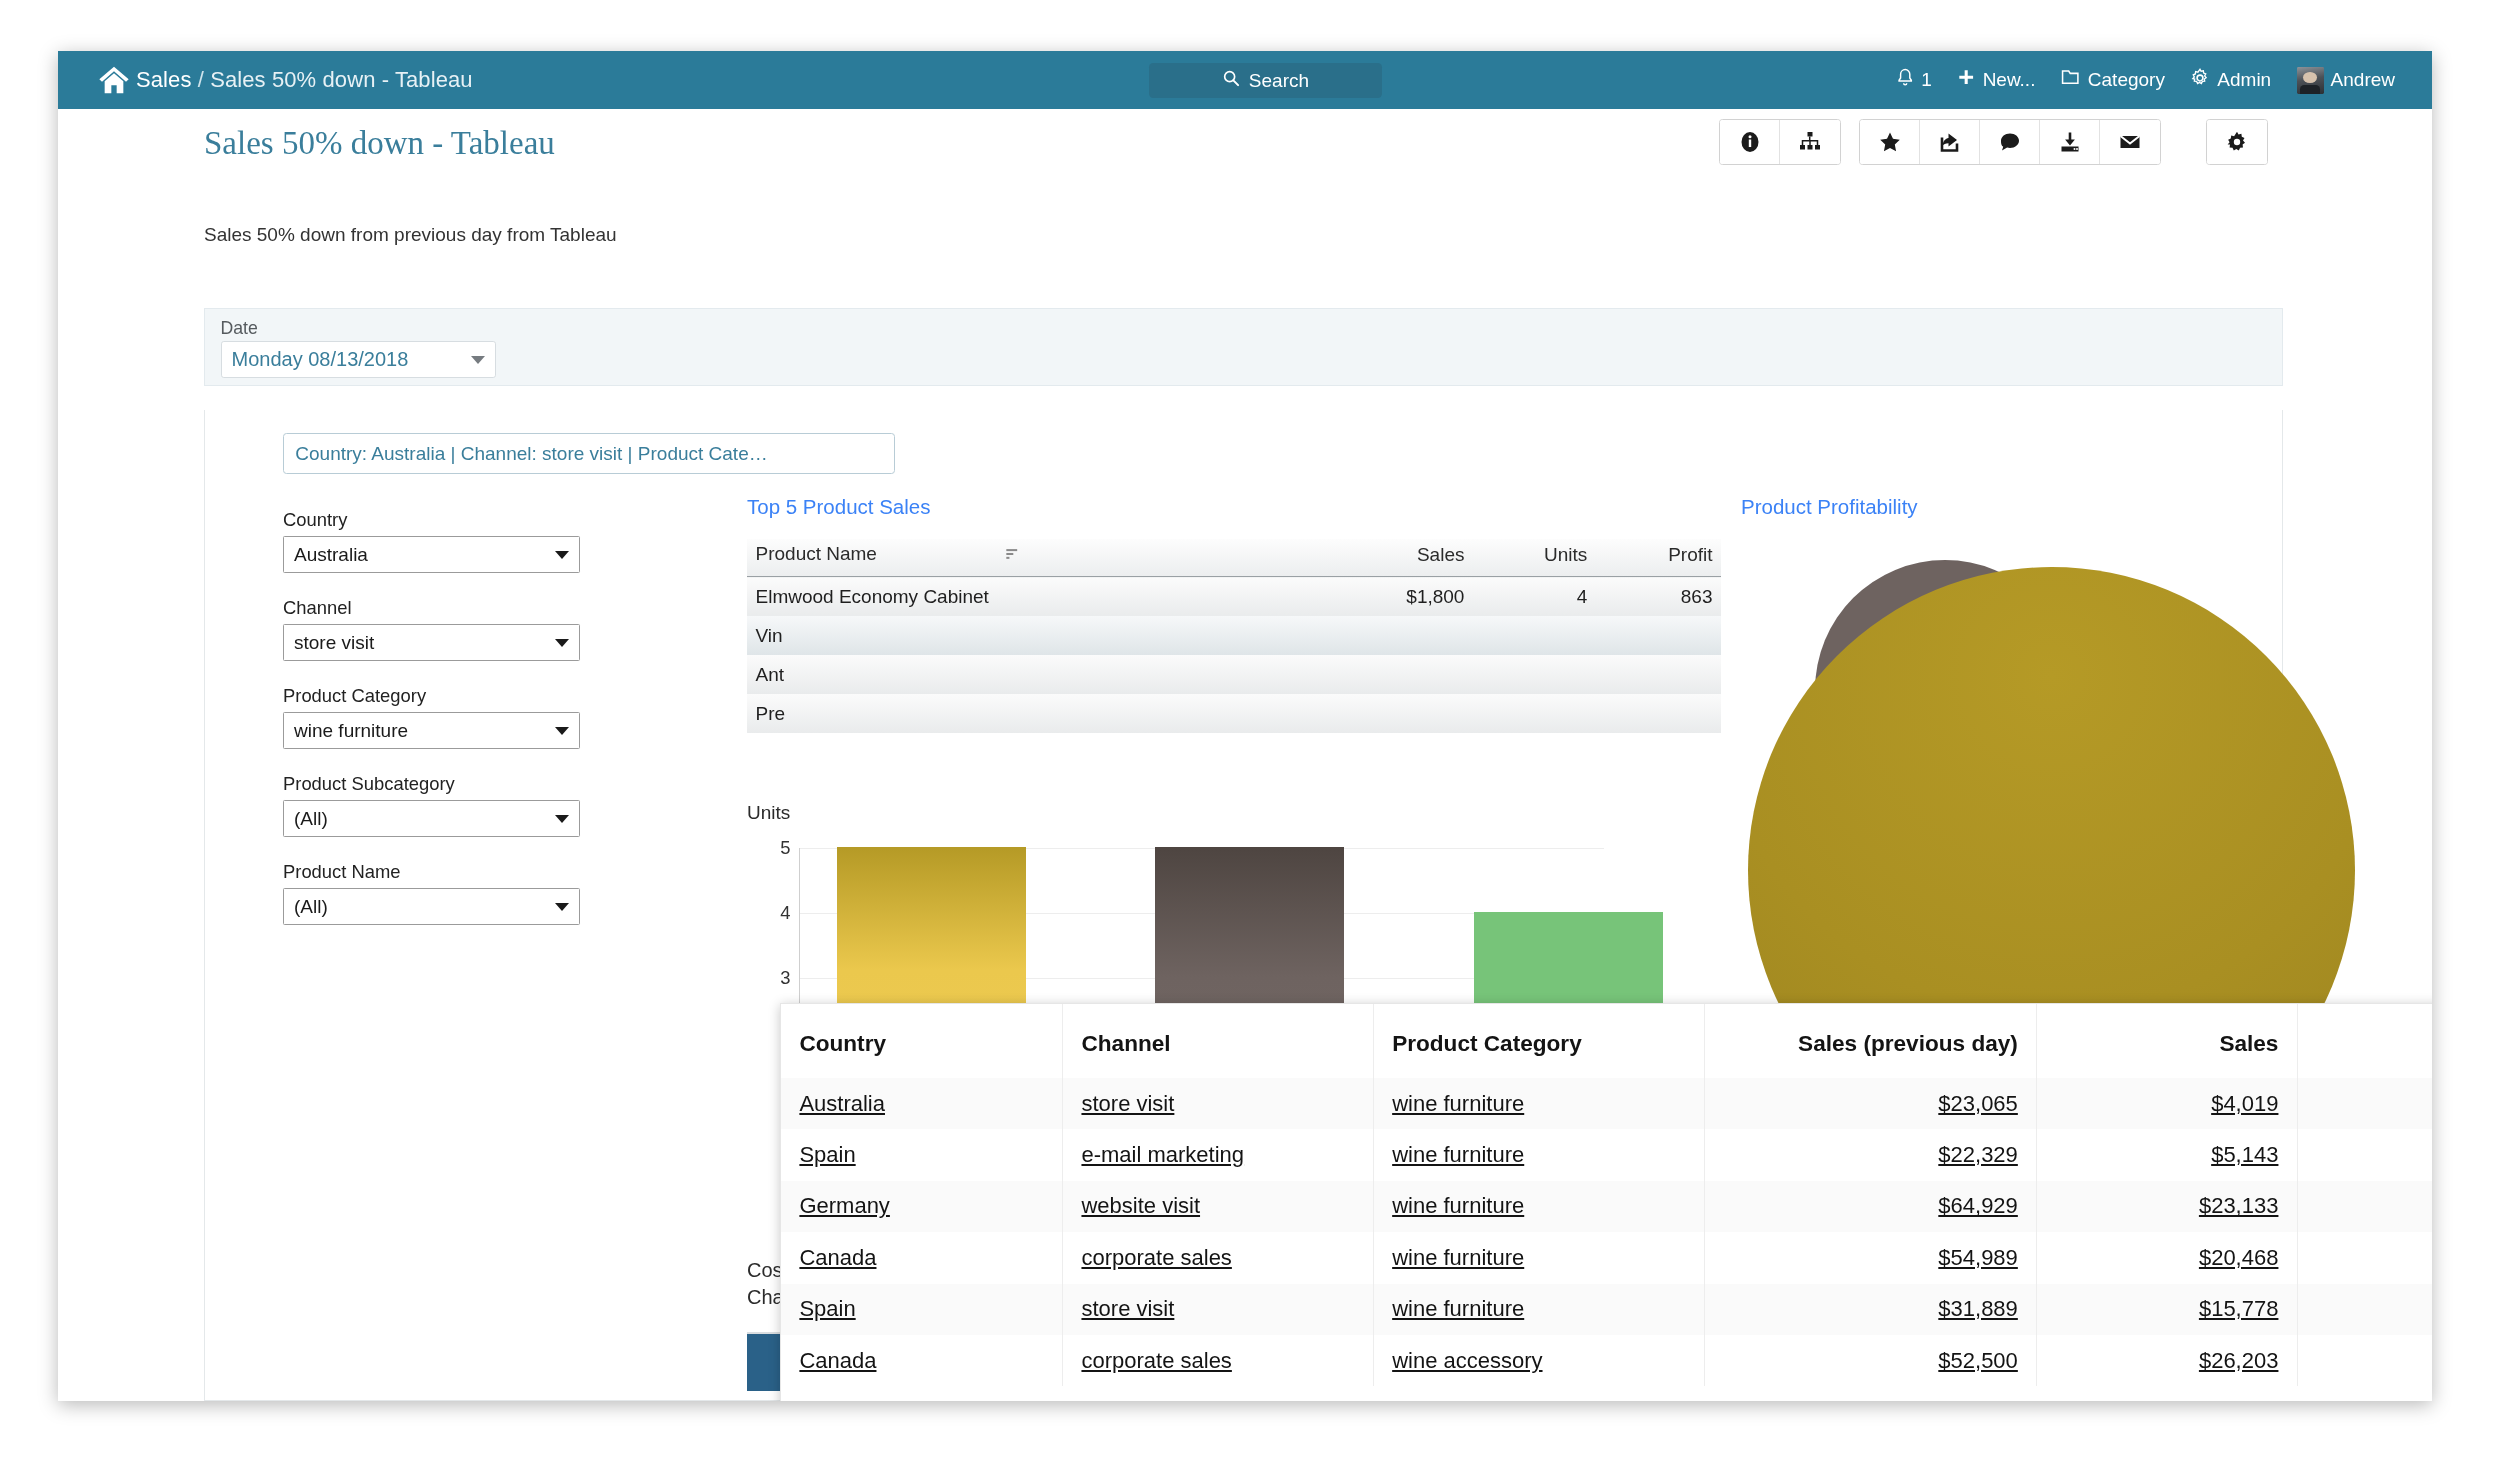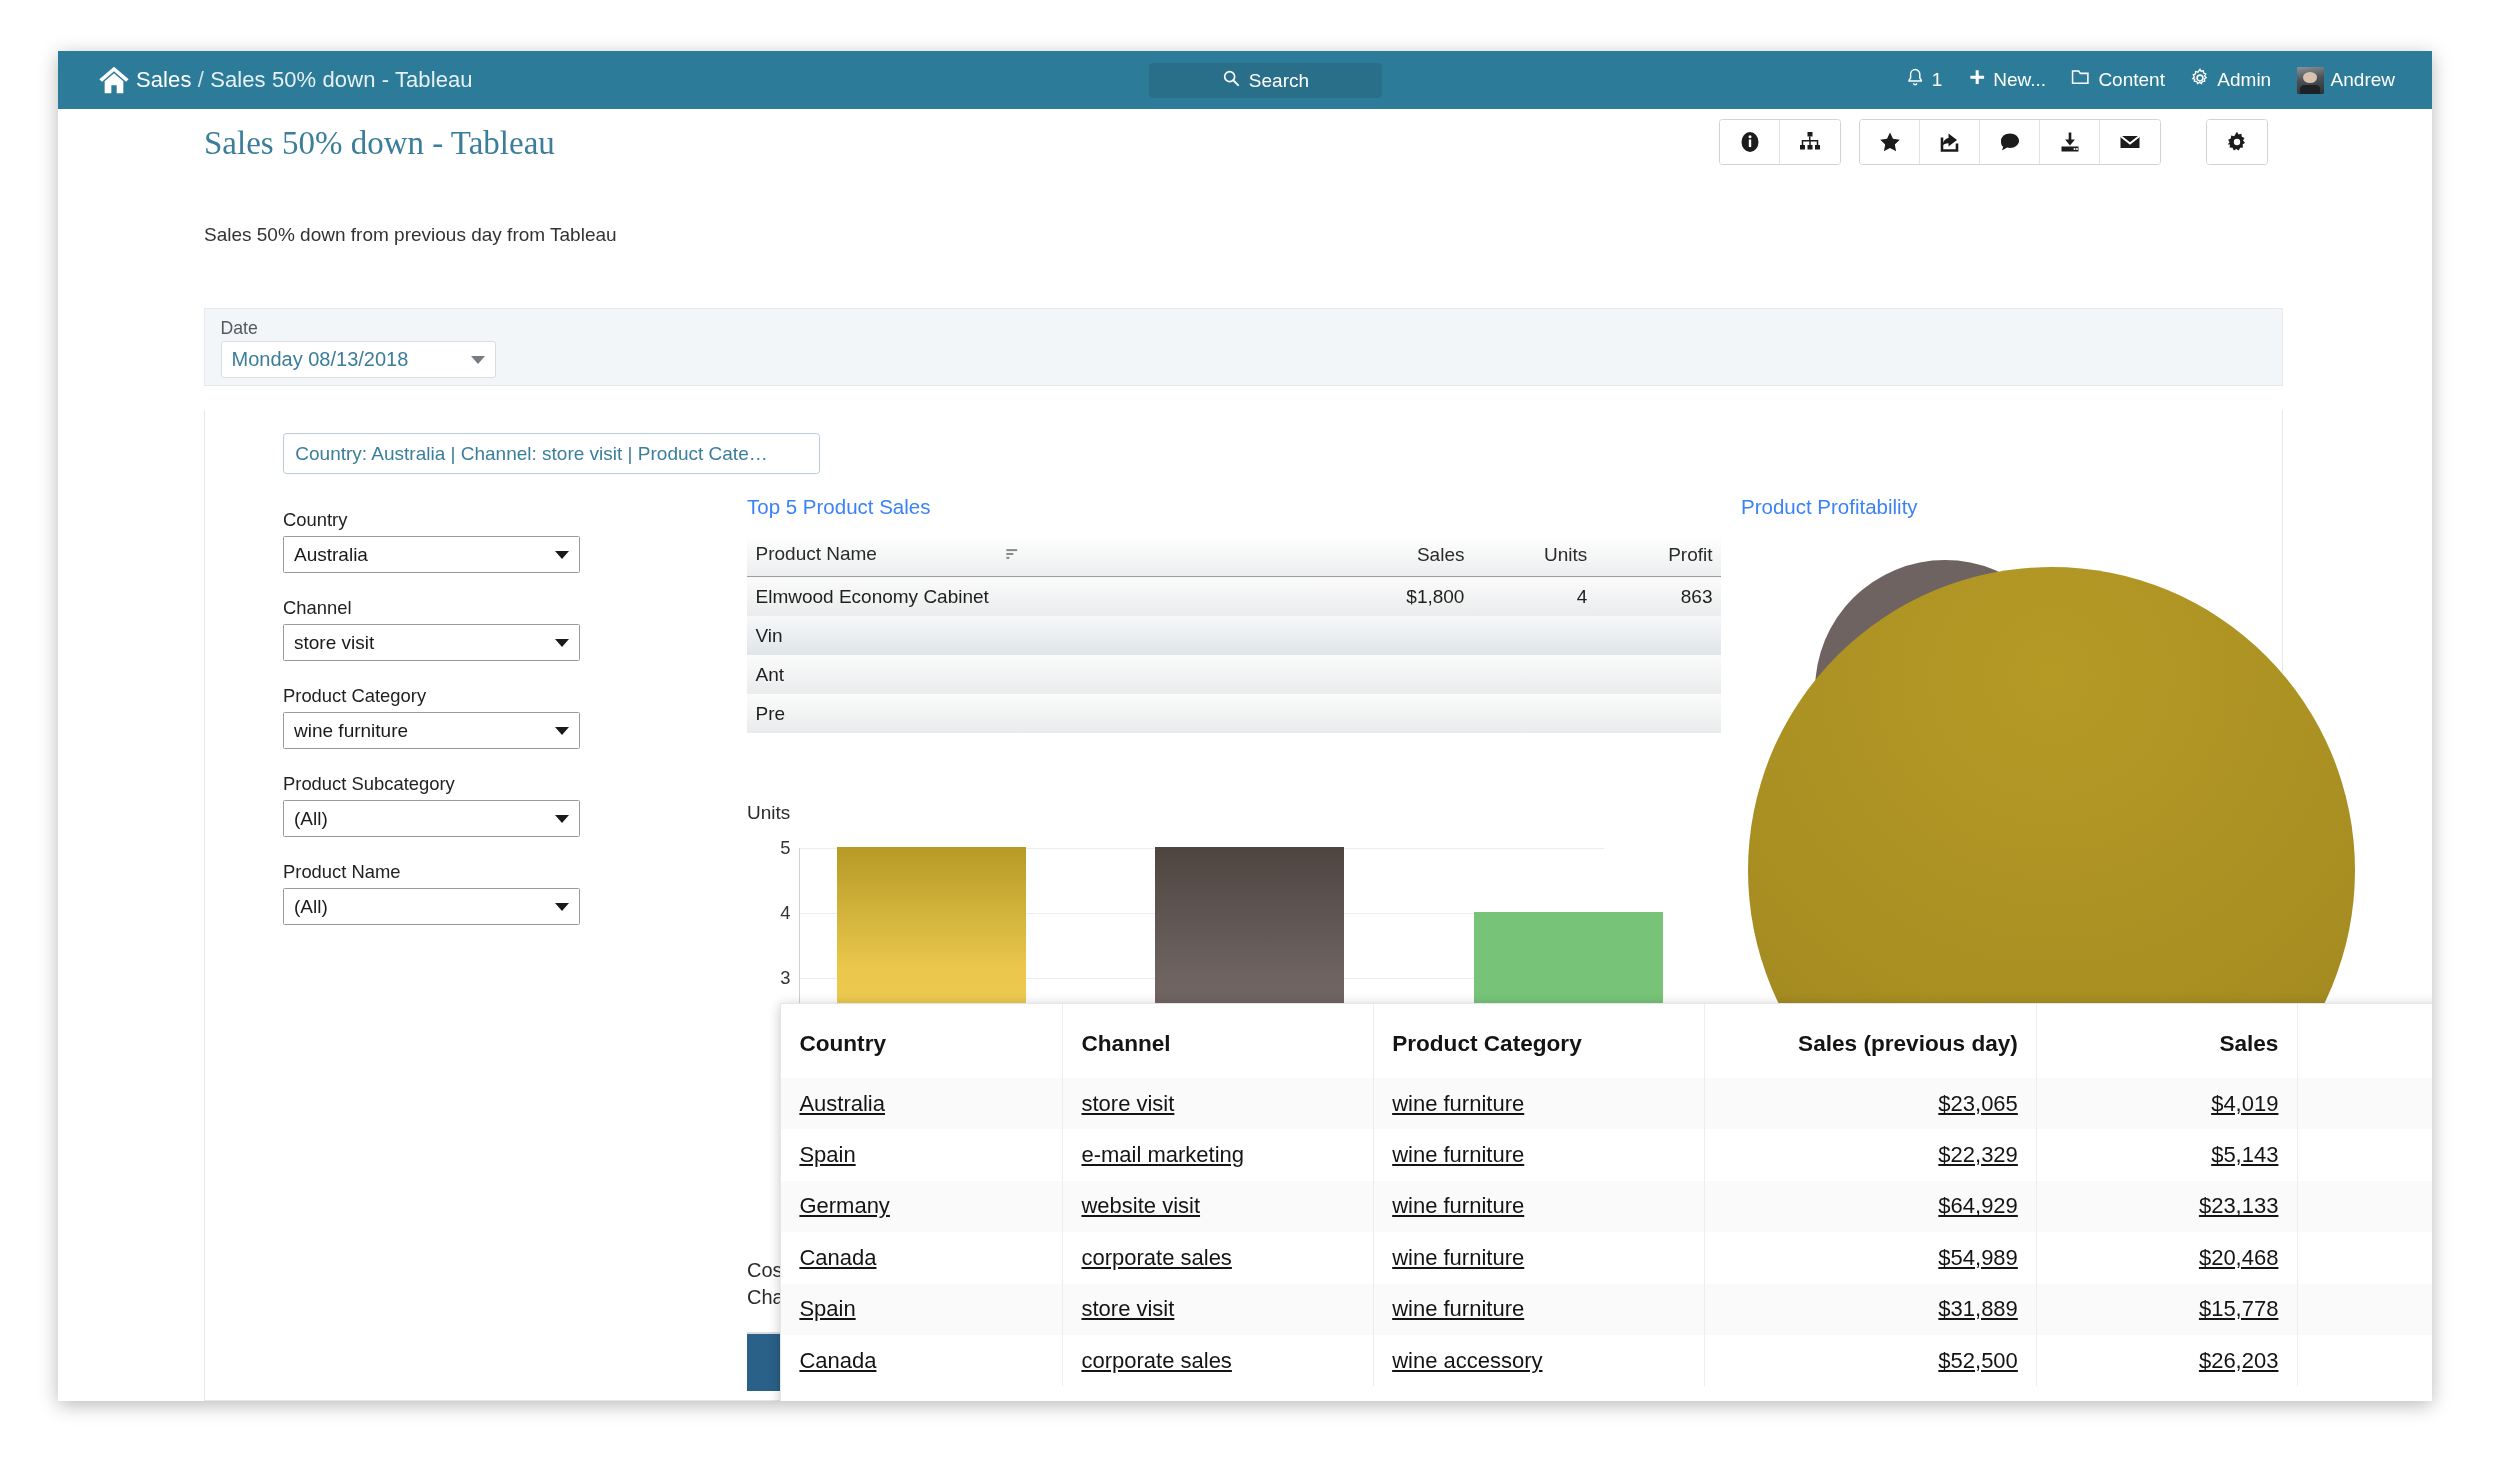--- a/index.html
+++ b/index.html
@@ -122,21 +122,21 @@
     border-top: 8.5px solid #767b80; }
   
   .dash {
     position: absolute; left: 146px; top: 359px;
     width: 2079px; height: 991px;
     border: 0.7px solid #e4e8ea; border-top: none;
     background: #ffffff;
   }
   .filter-pill {
     position: absolute; left: 78px; top: 23px;
-    width: 537px; height: 41px;
+    width: 612px; height: 41px;
     border: 0.7px solid #b8ccd6; border-radius: 3.5px; background: #fff;
     display: flex; align-items: center; padding: 0 11.3px;
     cursor: pointer; overflow: hidden;
   }
   .filter-pill .val {
     font-size: 19px; color: #3a7e9b; white-space: nowrap;
     overflow: hidden; text-overflow: ellipsis; max-width: 480px;
   }
   
   .filters { position: absolute; left: 78px; top: 99px; width: 304px; }
@@ -298,21 +298,21 @@
             </svg>
         </span>
         <span>New...</span>
       </div>
       <div class="nav-item">
         <span>
           <svg width="20" height="18.4" viewBox="0 0 26 24">
               <path d="M2 4h8l2 3h10v13H2z" fill="none" stroke="#fff" stroke-width="2"></path>
             </svg>
         </span>
-        <span>Content</span>
+        <span>Category</span>
       </div>
       <div class="nav-item">
         <span>
           <svg width="20" height="20" viewBox="0 0 24 24">
               <path d="M12 8.5a3.5 3.5 0 100 7 3.5 3.5 0 000-7z" fill="none" stroke="#fff" stroke-width="1.9"></path>
               <path d="M12 1.5l1.3 2.4 2.7-.6.4 2.7 2.5 1.1-1.3 2.4 1.8 2.1-2.2 1.6.4 2.7-2.7.2-1.2 2.5-2.3-1.4-2.3 1.4-1.2-2.5-2.7-.2.4-2.7L3.4 12.7 5.2 10.6 3.9 8.2l2.5-1.1.4-2.7 2.7.6z" fill="none" stroke="#fff" stroke-width="1.6"></path>
             </svg>
         </span>
         <span>Admin</span>
       </div>

